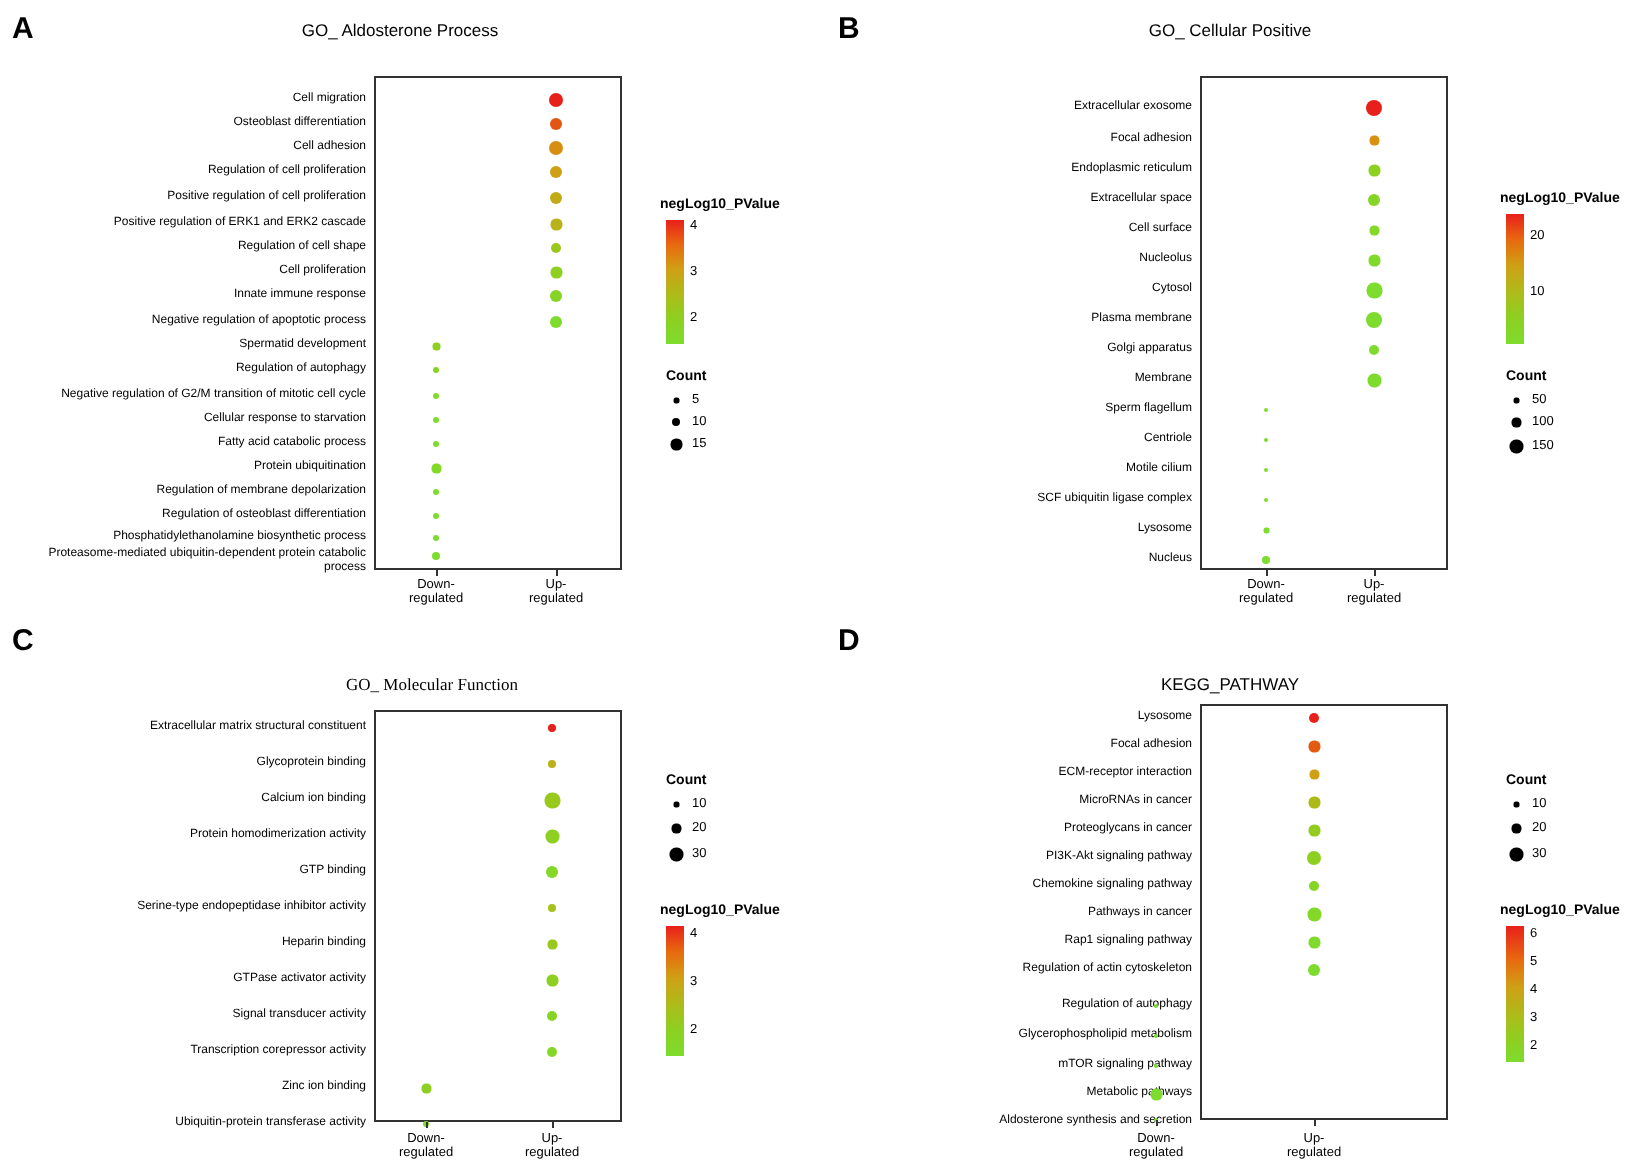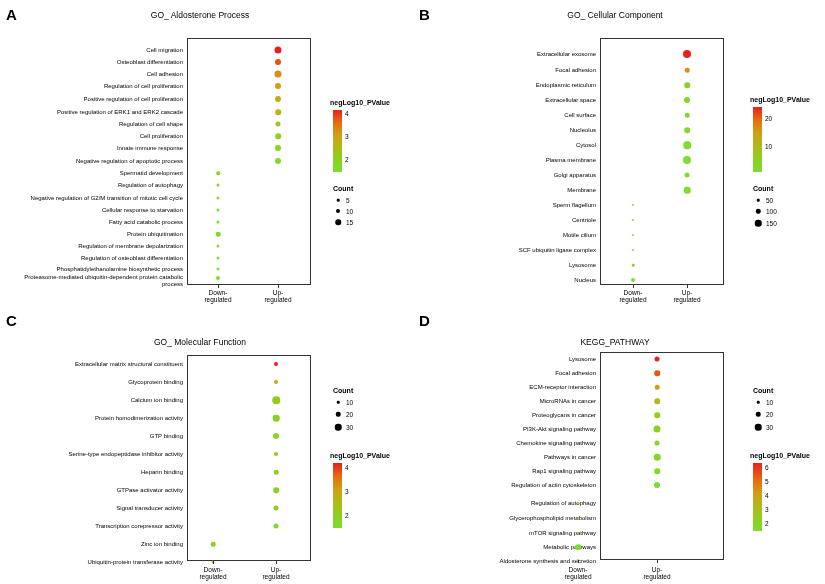--- a/index.html
+++ b/index.html
@@ -157,21 +157,21 @@
   <div class="legend-dot" style="left:338px; top:200px; width:2.5px; height:2.5px;"></div>
   <div class="legend-text" style="left:346px; top:200px;">5</div>
   <div class="legend-dot" style="left:338px; top:211px; width:4px; height:4px;"></div>
   <div class="legend-text" style="left:346px; top:211px;">10</div>
   <div class="legend-dot" style="left:338px; top:222px; width:5.5px; height:5.5px;"></div>
   <div class="legend-text" style="left:346px; top:222px;">15</div>
 </div>
 
 <div class="panel">
   <div class="panel-letter" style="left:419px; top:6px;">B</div>
-  <div class="panel-title" style="left:415px; top:10px; width:400px;">GO_ Cellular Component</div>
+  <div class="panel-title" style="left:415px; top:10px; width:400px;">GO_ Cellular Positive</div>
 
   <div class="plot-frame" style="left:600px; top:38px; width:124px; height:247px;"></div>
 
   <div class="ylabel" style="left:455px; top:54px; width:141px;">Extracellular exosome</div>
   <div class="ylabel" style="left:455px; top:70px; width:141px;">Focal adhesion</div>
   <div class="ylabel" style="left:455px; top:85px; width:141px;">Endoplasmic reticulum</div>
   <div class="ylabel" style="left:455px; top:100px; width:141px;">Extracellular space</div>
   <div class="ylabel" style="left:455px; top:115px; width:141px;">Cell surface</div>
   <div class="ylabel" style="left:455px; top:130px; width:141px;">Nucleolus</div>
   <div class="ylabel" style="left:455px; top:145px; width:141px;">Cytosol</div>
@@ -216,21 +216,21 @@
   <div class="legend-dot" style="left:758px; top:200px; width:2.5px; height:2.5px;"></div>
   <div class="legend-text" style="left:766px; top:200px;">50</div>
   <div class="legend-dot" style="left:758px; top:211px; width:4.5px; height:4.5px;"></div>
   <div class="legend-text" style="left:766px; top:211px;">100</div>
   <div class="legend-dot" style="left:758px; top:223px; width:6.5px; height:6.5px;"></div>
   <div class="legend-text" style="left:766px; top:223px;">150</div>
 </div>
 
 <div class="panel">
   <div class="panel-letter" style="left:6px; top:312px;">C</div>
-  <div class="panel-title" style="left:0px; top:337px; width:400px;">GO_ Molecular Function</div>
+  <div class="panel-title" style="left:16px; top:337px; width:400px;font-family:Liberation Serif, serif;">GO_ Molecular Function</div>
 
   <div class="plot-frame" style="left:187px; top:355px; width:124px; height:206px;"></div>
 
   <div class="ylabel" style="left:20px; top:364px; width:163px;">Extracellular matrix structural constituent</div>
   <div class="ylabel" style="left:40px; top:382px; width:143px;">Glycoprotein binding</div>
   <div class="ylabel" style="left:40px; top:400px; width:143px;">Calcium ion binding</div>
   <div class="ylabel" style="left:30px; top:418px; width:153px;">Protein homodimerization activity</div>
   <div class="ylabel" style="left:40px; top:436px; width:143px;">GTP binding</div>
   <div class="ylabel" style="left:15px; top:454px; width:168px;">Serine-type endopeptidase inhibitor activity</div>
   <div class="ylabel" style="left:40px; top:472px; width:143px;">Heparin binding</div>

